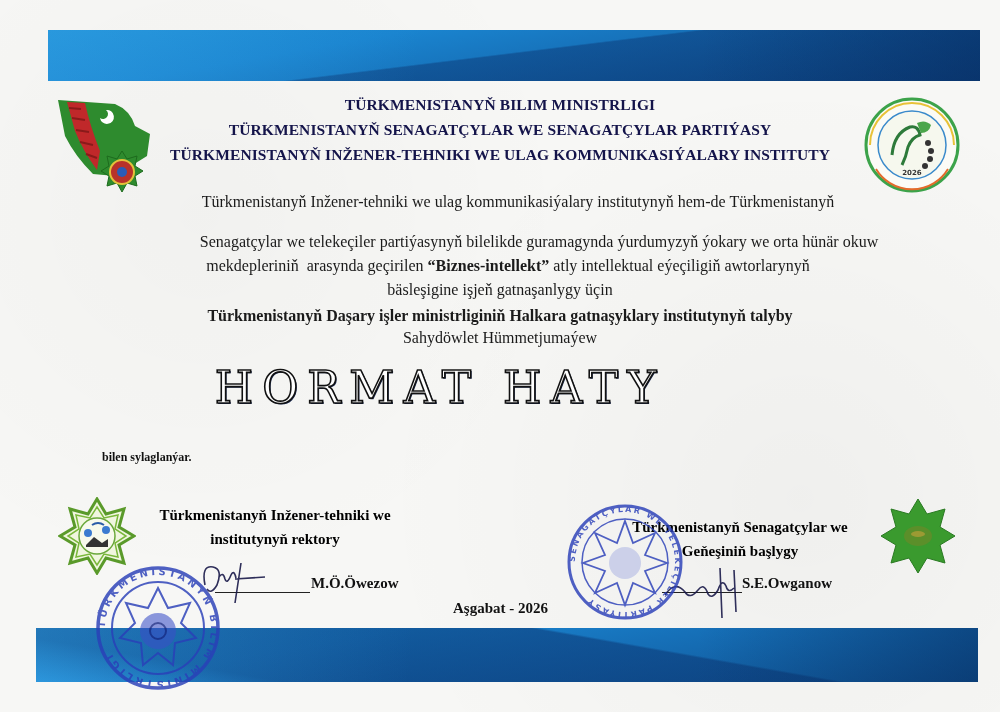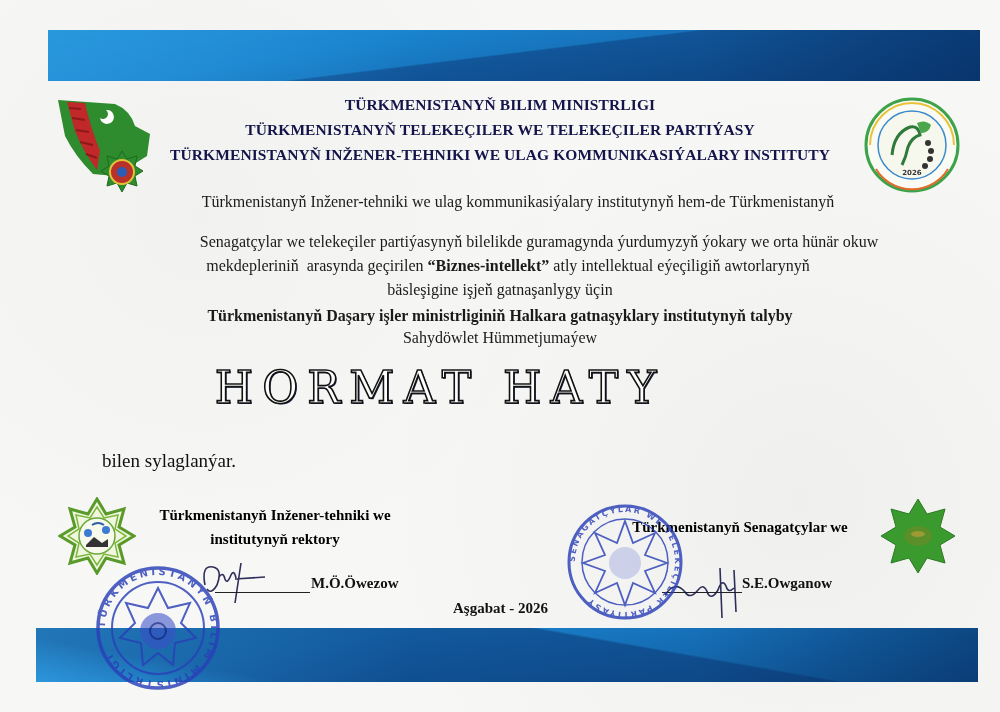--- a/index.html
+++ b/index.html
@@ -57,21 +57,21 @@
 
     .title {
       position: absolute; left: 0; width: 880px; top: 362px; text-align: center;
       font-family: "DejaVu Serif", serif; font-size: 44px; letter-spacing: 9px;
       color: #fff;
       -webkit-text-stroke: 1.6px #111;
       text-shadow: 1px 1px 0 #1a2a55;
       font-weight: normal;
     }
 
-    .greeting { position: absolute; left: 102px; top: 450px; font-size: 19px; }
+    .greeting { position: absolute; left: 102px; top: 450px; font-size: 12px; font-weight: bold; }
 
     .sig-block {
       position: absolute; text-align: center; font-weight: bold; font-size: 15px; line-height: 24px; color: #000000;
     }
     .sig-left { left: 140px; top: 503px; width: 270px; }
     .sig-right { left: 610px; top: 503px; width: 260px; margin-top: 12px; }
     .sig-name-row { position: absolute; font-weight: bold; font-size: 15px; text-align: right; }
     .sig-left-name { left: 311px; top: 575px; }
     .sig-right-name { left: 742px; top: 575px; }
     .sig-line { position: absolute; height: 1px; background: #222; }
@@ -109,21 +109,21 @@
   <path d="M30 60 Q32 38 48 32 Q56 30 58 40 Q50 42 46 52 Q44 62 40 70" fill="none" stroke="#2d7a3a" stroke-width="3"></path>
   <path d="M55 28 q8 -4 14 2 q-2 8 -10 8 z" fill="#4aa64a"></path>
   <circle cx="66" cy="48" r="3" fill="#333"></circle>
     <circle cx="69" cy="56" r="3" fill="#333"></circle>
   <circle cx="68" cy="64" r="3" fill="#333"></circle>
     <circle cx="63" cy="71" r="3" fill="#333"></circle>
   <text x="50" y="80" font-size="7" text-anchor="middle" fill="#333" font-family="DejaVu Sans, sans-serif" font-weight="bold">2026</text>
 </svg>
 
 <div class="header-line h1">TÜRKMENISTANYŇ BILIM MINISTRLIGI</div>
-<div class="header-line h2">TÜRKMENISTANYŇ TELEKEÇILER WE TELEKEÇILER PARTIÝASY</div>
+<div class="header-line h2">TÜRKMENISTANYŇ SENAGATÇYLAR WE SENAGATÇYLAR PARTIÝASY</div>
 <div class="header-line h3">TÜRKMENISTANYŇ INŽENER-TEHNIKI WE ULAG KOMMUNIKASIÝALARY INSTITUTY</div>
 
 <div class="body-line b1">Türkmenistanyň Inžener-tehniki we ulag kommunikasiýalary institutynyň hem-de Türkmenistanyň</div>
 <div class="body-line b2">Senagatçylar we telekeçiler partiýasynyň bilelikde guramagynda ýurdumyzyň ýokary we orta hünär okuw</div>
 <div class="body-line b3">
   <span style="white-space:pre">mekdepleriniň  arasynda geçirilen </span><span class="bold">“Biznes-intellekt”</span><span style="white-space:pre"> atly intellektual eýeçiligiň awtorlarynyň</span>
 </div>
 <div class="body-line b4">bäsleşigine işjeň gatnaşanlygy üçin</div>
 <div class="body-line b5">Türkmenistanyň Daşary işler ministrliginiň Halkara gatnaşyklary institutynyň talyby</div>
 <div class="body-line b6">Sahydöwlet Hümmetjumaýew</div>
@@ -150,20 +150,21 @@
 
 <div class="sig-block sig-left">
   <div>Türkmenistanyň Inžener-tehniki we</div>
   <div>institutynyň rektory</div>
 </div>
 <div class="sig-line sig-left-line"></div>
 <div class="sig-name-row sig-left-name">M.Ö.Öwezow</div>
 
 <div class="sig-block sig-right">
   <div>Türkmenistanyň Senagatçylar we</div>
+  <div>Geňeşiniň başlygy</div>
 </div>
 <div class="sig-line sig-right-line"></div>
 <div class="sig-name-row sig-right-name">S.E.Owganow</div>
 
 <div class="city">Aşgabat - 2026</div>
 
 <svg class="stamp" style="left:195px;top:555px;opacity:0.9" width="80" height="50" viewBox="0 0 80 50">
   <path d="M10 30 Q6 10 18 12 Q28 14 22 30 Q16 40 12 34 M24 22 q4 -6 6 2 q2 6 6 -4 q3 -6 5 3 M40 24 L70 22 M46 8 L40 48" fill="none" stroke="#1a1a4a" stroke-width="1.6"></path>
 </svg>
 <svg class="stamp" style="left:660px;top:560px;opacity:0.9" width="90" height="60" viewBox="0 0 90 60">

